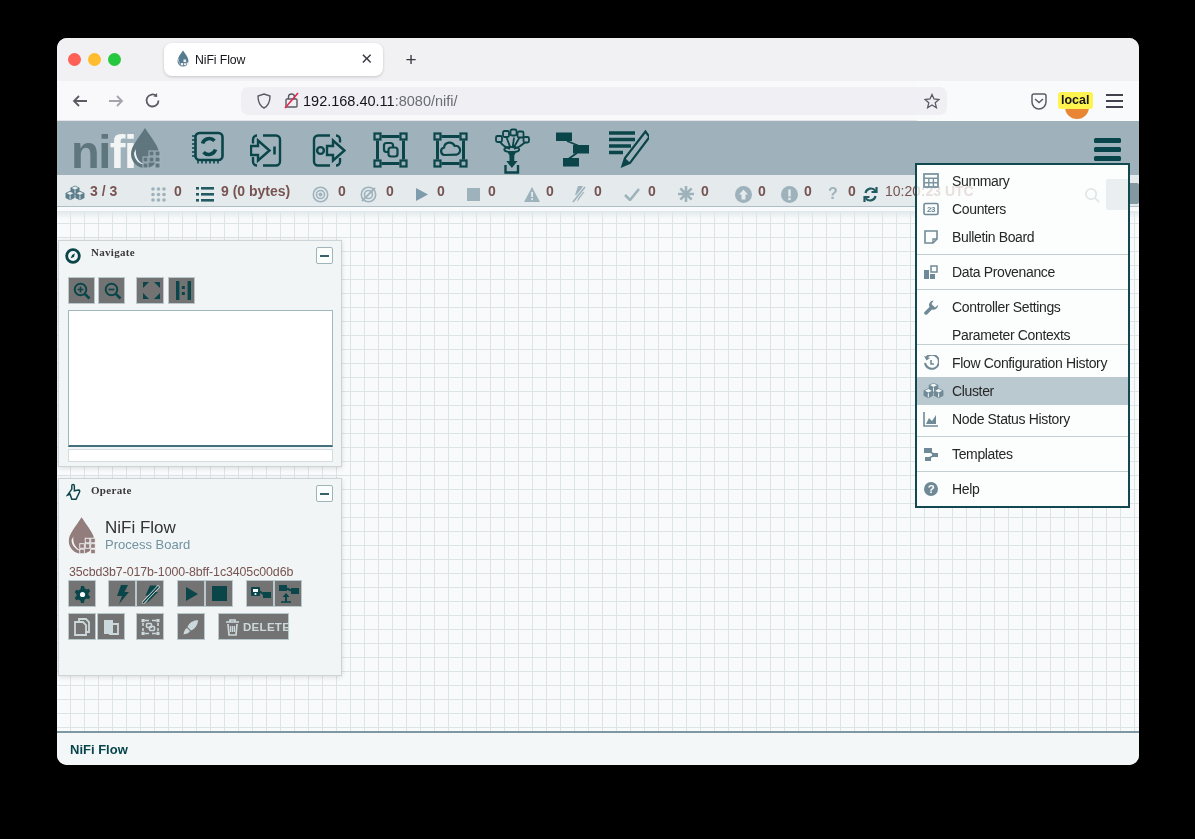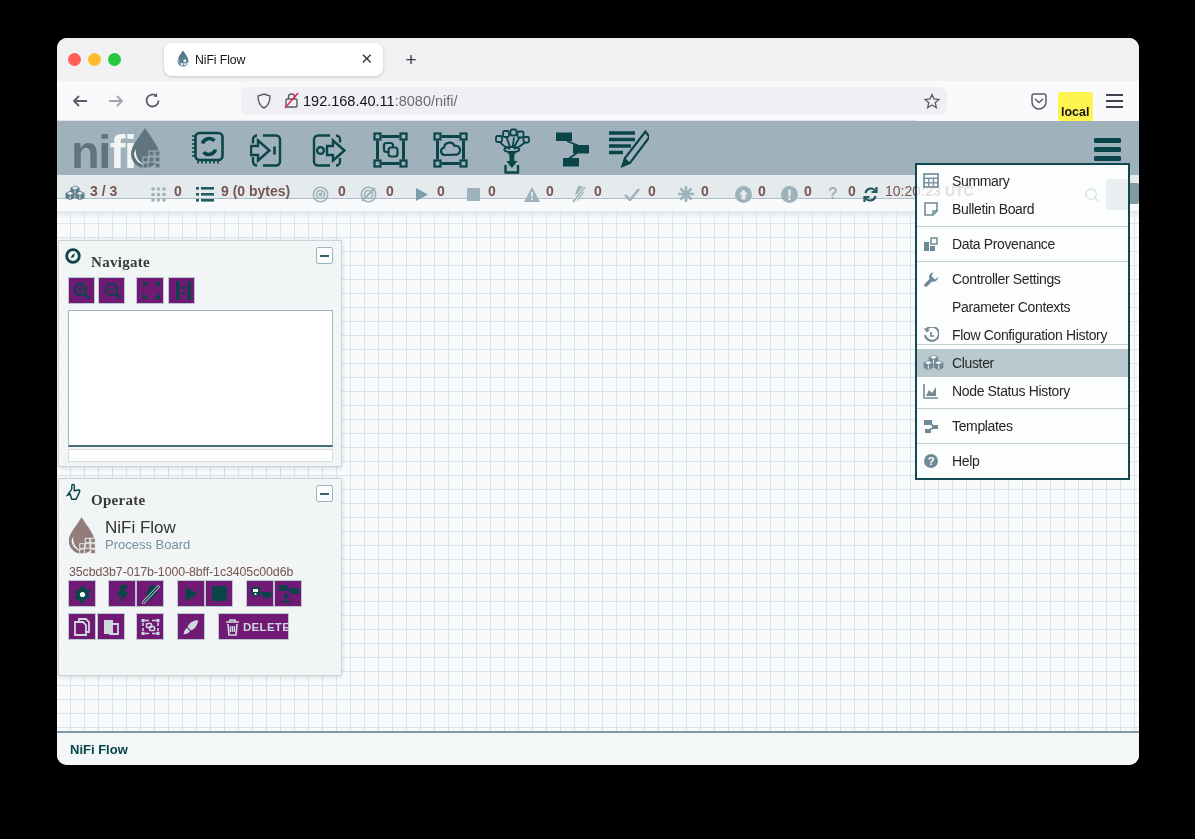--- a/index.html
+++ b/index.html
@@ -17,42 +17,42 @@
   #navbar { position:absolute; left:0; top:43px; width:860px; height:40px; background:#f9f9fb; border-bottom:1px solid #e3e3e8; }
   #urlbar { position:absolute; left:184px; top:6px; width:706px; height:28px; background:#f0eff4; border-radius:7px; }
   #urltext { position:absolute; left:62px; top:6px; font-size:14.5px; color:#15141a; }
   #urltext span { color:#6b6b76; }
   .navico { position:absolute; top:0; }
 
   
   #nifihead { position:absolute; left:0; top:83px; width:1082px; height:70px; background:#9fb1bb; }
   #logo { position:absolute; left:14px; top:0; height:54px; line-height:62px; font-weight:bold; font-size:47px; letter-spacing:-1.5px; color:#5f767f; transform:none; }
   #logo .fi { color:#f3f5f5; }
-  #statusbar { position:absolute; left:0; top:137px; width:1082px; height:24px; background:#e5ebed; font-size:14px; border-bottom:1px solid #adbec6; }
+  #statusbar { position:absolute; left:0; top:137px; width:1082px; height:32px; background:#e5ebed; font-size:14px; border-bottom:1px solid #adbec6; }
   #statusbar .cnt { color:#775351; font-weight:bold; position:absolute; top:8px; }
   #statusbar svg, #statusbar .uni { position:absolute; }
   .uni { font-size:15px; }
 
   
   #canvas { position:absolute; left:0; top:173px; width:1082px; height:522px;
     background-color:#f9fafb;
     background-image:linear-gradient(to right,#dce4e7 1px,transparent 1px),linear-gradient(to bottom,#dce4e7 1px,transparent 1px);
     background-size:14px 14px; background-position:13px 12px; }
   #canvas-edge { position:absolute; left:0; top:693px; width:1082px; height:2px; background:#7e99a4; }
   #breadcrumb { position:absolute; left:0; top:695px; width:1082px; height:32px; background:#f4f7f8; }
   #breadcrumb .bc { position:absolute; left:13px; top:9px; font-size:13px; font-weight:bold; color:#06454b; }
 
   
   .panel { position:absolute; left:1px; width:284px; background:#f2f5f6; border:1px solid #ccd4d7; box-shadow:0 1px 5px rgba(0,0,0,0.13); }
-  .panel h3 { font-family:"Liberation Serif",serif; font-weight:bold; font-size:15px; color:#3a3a3a; position:absolute; left:32px; top:13px; letter-spacing:0.3px; }
+  .panel h3 { font-family:"Liberation Serif",serif; font-weight:bold; font-size:11px; color:#3a3a3a; position:absolute; left:32px; top:5px; letter-spacing:0.3px; }
   .minus { position:absolute; right:8px; top:6px; width:17px; height:17px; border:1px solid #9fb4bb; border-radius:2px; background:#fbfdfd; }
   .minus:after { content:""; position:absolute; left:3px; top:7px; width:9px; height:2px; background:#37606b; }
   #navigate { top:202px; height:227px; }
   #operate  { top:440px; height:198px;text-align:center; }
-  .btn { position:absolute; border:1px solid #b9c8cd; background:#701a75; }
+  .btn { position:absolute; border:1px solid #b9c8cd; background:#737373; }
 
   
   #menu { overflow:hidden; position:absolute; left:858px; top:125px; width:215px; background:#fcfdfd; border:2px solid #10494f; padding:2px 0 3px 0; }
   #menu .it { height:28px; line-height:28px; font-size:14px; letter-spacing:-0.35px; color:#262626; padding-left:35px; position:relative; white-space:nowrap; }
   #menu .it svg { position:absolute; left:6px; top:6px; }
   #menu .sep { border-top:1px solid #c3ced2; margin:3px 0; }
   #menu .hl { background:#bac9cf; }
 </style>
 </head>
 <body>
@@ -102,21 +102,21 @@
       <div id="urltext">192.168.40.11<span>:8080/nifi/</span></div>
       <svg class="abs" style="left:683px;top:6px;" width="16" height="16" viewBox="0 0 16 16">
           <path d="M8 1.5 L10 6 L15 6.5 L11.2 9.8 L12.4 14.7 L8 12 L3.6 14.7 L4.8 9.8 L1 6.5 L6 6 Z" fill="none" stroke="#5b5b66" stroke-width="1.3"></path>
         </svg>
     </div>
     <svg class="navico" style="left:972px;top:10px;" width="20" height="20" viewBox="0 0 20 20">
         <path d="M3 5 a2 2 0 0 1 2-2 h10 a2 2 0 0 1 2 2 v6 a6 6 0 0 1-14 0 Z" fill="none" stroke="#5b5b66" stroke-width="1.5"></path>
         <path d="M6 8 l4 3.5 L14 8" fill="none" stroke="#5b5b66" stroke-width="1.5"></path>
       </svg>
     <div class="abs" style="left:1008px;top:14px;width:24px;height:24px;border-radius:50%;background:#e88634;"></div>
-    <div class="abs" style="left:1001px;top:11px;background:#fff44f;border-radius:3px;font-size:12.5px;font-weight:bold;color:#15141a;padding:12px 3px;line-height:17px;">local</div>
+    <div class="abs" style="left:1001px;top:11px;background:#fff44f;border-radius:3px;font-size:12.5px;font-weight:bold;color:#15141a;padding:0 3px;line-height:17px;">local</div>
     <div class="abs" style="left:1049px;top:13px;width:17px;height:2px;background:#42414d;box-shadow:0 6px 0 #42414d,0 12px 0 #42414d;"></div>
   </div>
 
   <div id="nifihead">
     <div id="logo">ni<span class="fi">fi</span></div>
     <svg class="abs" style="left:72px;top:6px;" width="34" height="42" viewBox="0 0 34 42">
       <path d="M16 1 C9 12 2 19 2 27 A14 14 0 0 0 30 27 C30 19 23 12 16 1 Z" fill="#5f767f"></path>
       <path d="M7 22 C6 30 10 36 17 38 C11 38 5 33 5 26 Z" fill="#eef1f2"></path>
       <g fill="#5f767f" stroke="#a5b6bc" stroke-width="1">
         <rect x="20" y="24" width="5" height="5"></rect>
@@ -483,20 +483,24 @@
     <div style="position:absolute;left:-32px;top:18px;font-size:14px;font-weight:bold;color:#e7dfde;white-space:nowrap;">10:20:23 UTC</div>
     <svg style="position:absolute;left:167px;top:22px;" width="17" height="17" viewBox="0 0 18 18">
         <circle cx="7.5" cy="7.5" r="5.5" fill="none" stroke="#dfe6e8" stroke-width="1.8"></circle>
         <path d="M11.5 11.5 L16 16" stroke="#dfe6e8" stroke-width="1.8"></path>
       </svg>
     <div style="position:absolute;left:189px;top:14px;width:26px;height:31px;background:#e9eef0;border-radius:2px;"></div>
     <div class="it"><svg width="16" height="15" viewBox="0 0 16 15">
           <rect x="1" y="1" width="14" height="13" fill="none" stroke="#7b95a1" stroke-width="1.8"></rect>
           <path d="M1 5.2 h14 M1 9.8 h14 M5.8 5 v9 M10.4 5 v9" stroke="#7b95a1" stroke-width="1.4"></path>
         </svg>Summary</div>
+    <div class="it"><svg width="16" height="16" viewBox="0 0 16 16">
+          <rect x="1" y="2.5" width="14" height="11" rx="1.5" fill="none" stroke="#6f8a96" stroke-width="1.6"></rect>
+          <text x="8" y="11" font-size="8" font-weight="bold" fill="#6f8a96" text-anchor="middle" font-family="Liberation Sans">23</text>
+        </svg>Counters</div>
     <div class="it"><svg width="16" height="16" viewBox="0 0 16 16">
           <path d="M2 2 H14 V10 L10 14 H2 Z" fill="none" stroke="#6f8a96" stroke-width="1.6"></path>
           <path d="M14 10 H10 V14" fill="none" stroke="#6f8a96" stroke-width="1.4"></path>
         </svg>Bulletin Board</div>
     <div class="sep"></div>
     <div class="it"><svg width="16" height="16" viewBox="0 0 16 16">
           <g fill="#6f8a96">
             <rect x="1" y="6" width="5" height="9"></rect>
             <rect x="7" y="10" width="5" height="5"></rect>
             <rect x="8" y="2" width="6" height="6" fill="none" stroke="#6f8a96" stroke-width="1.5"></rect>

